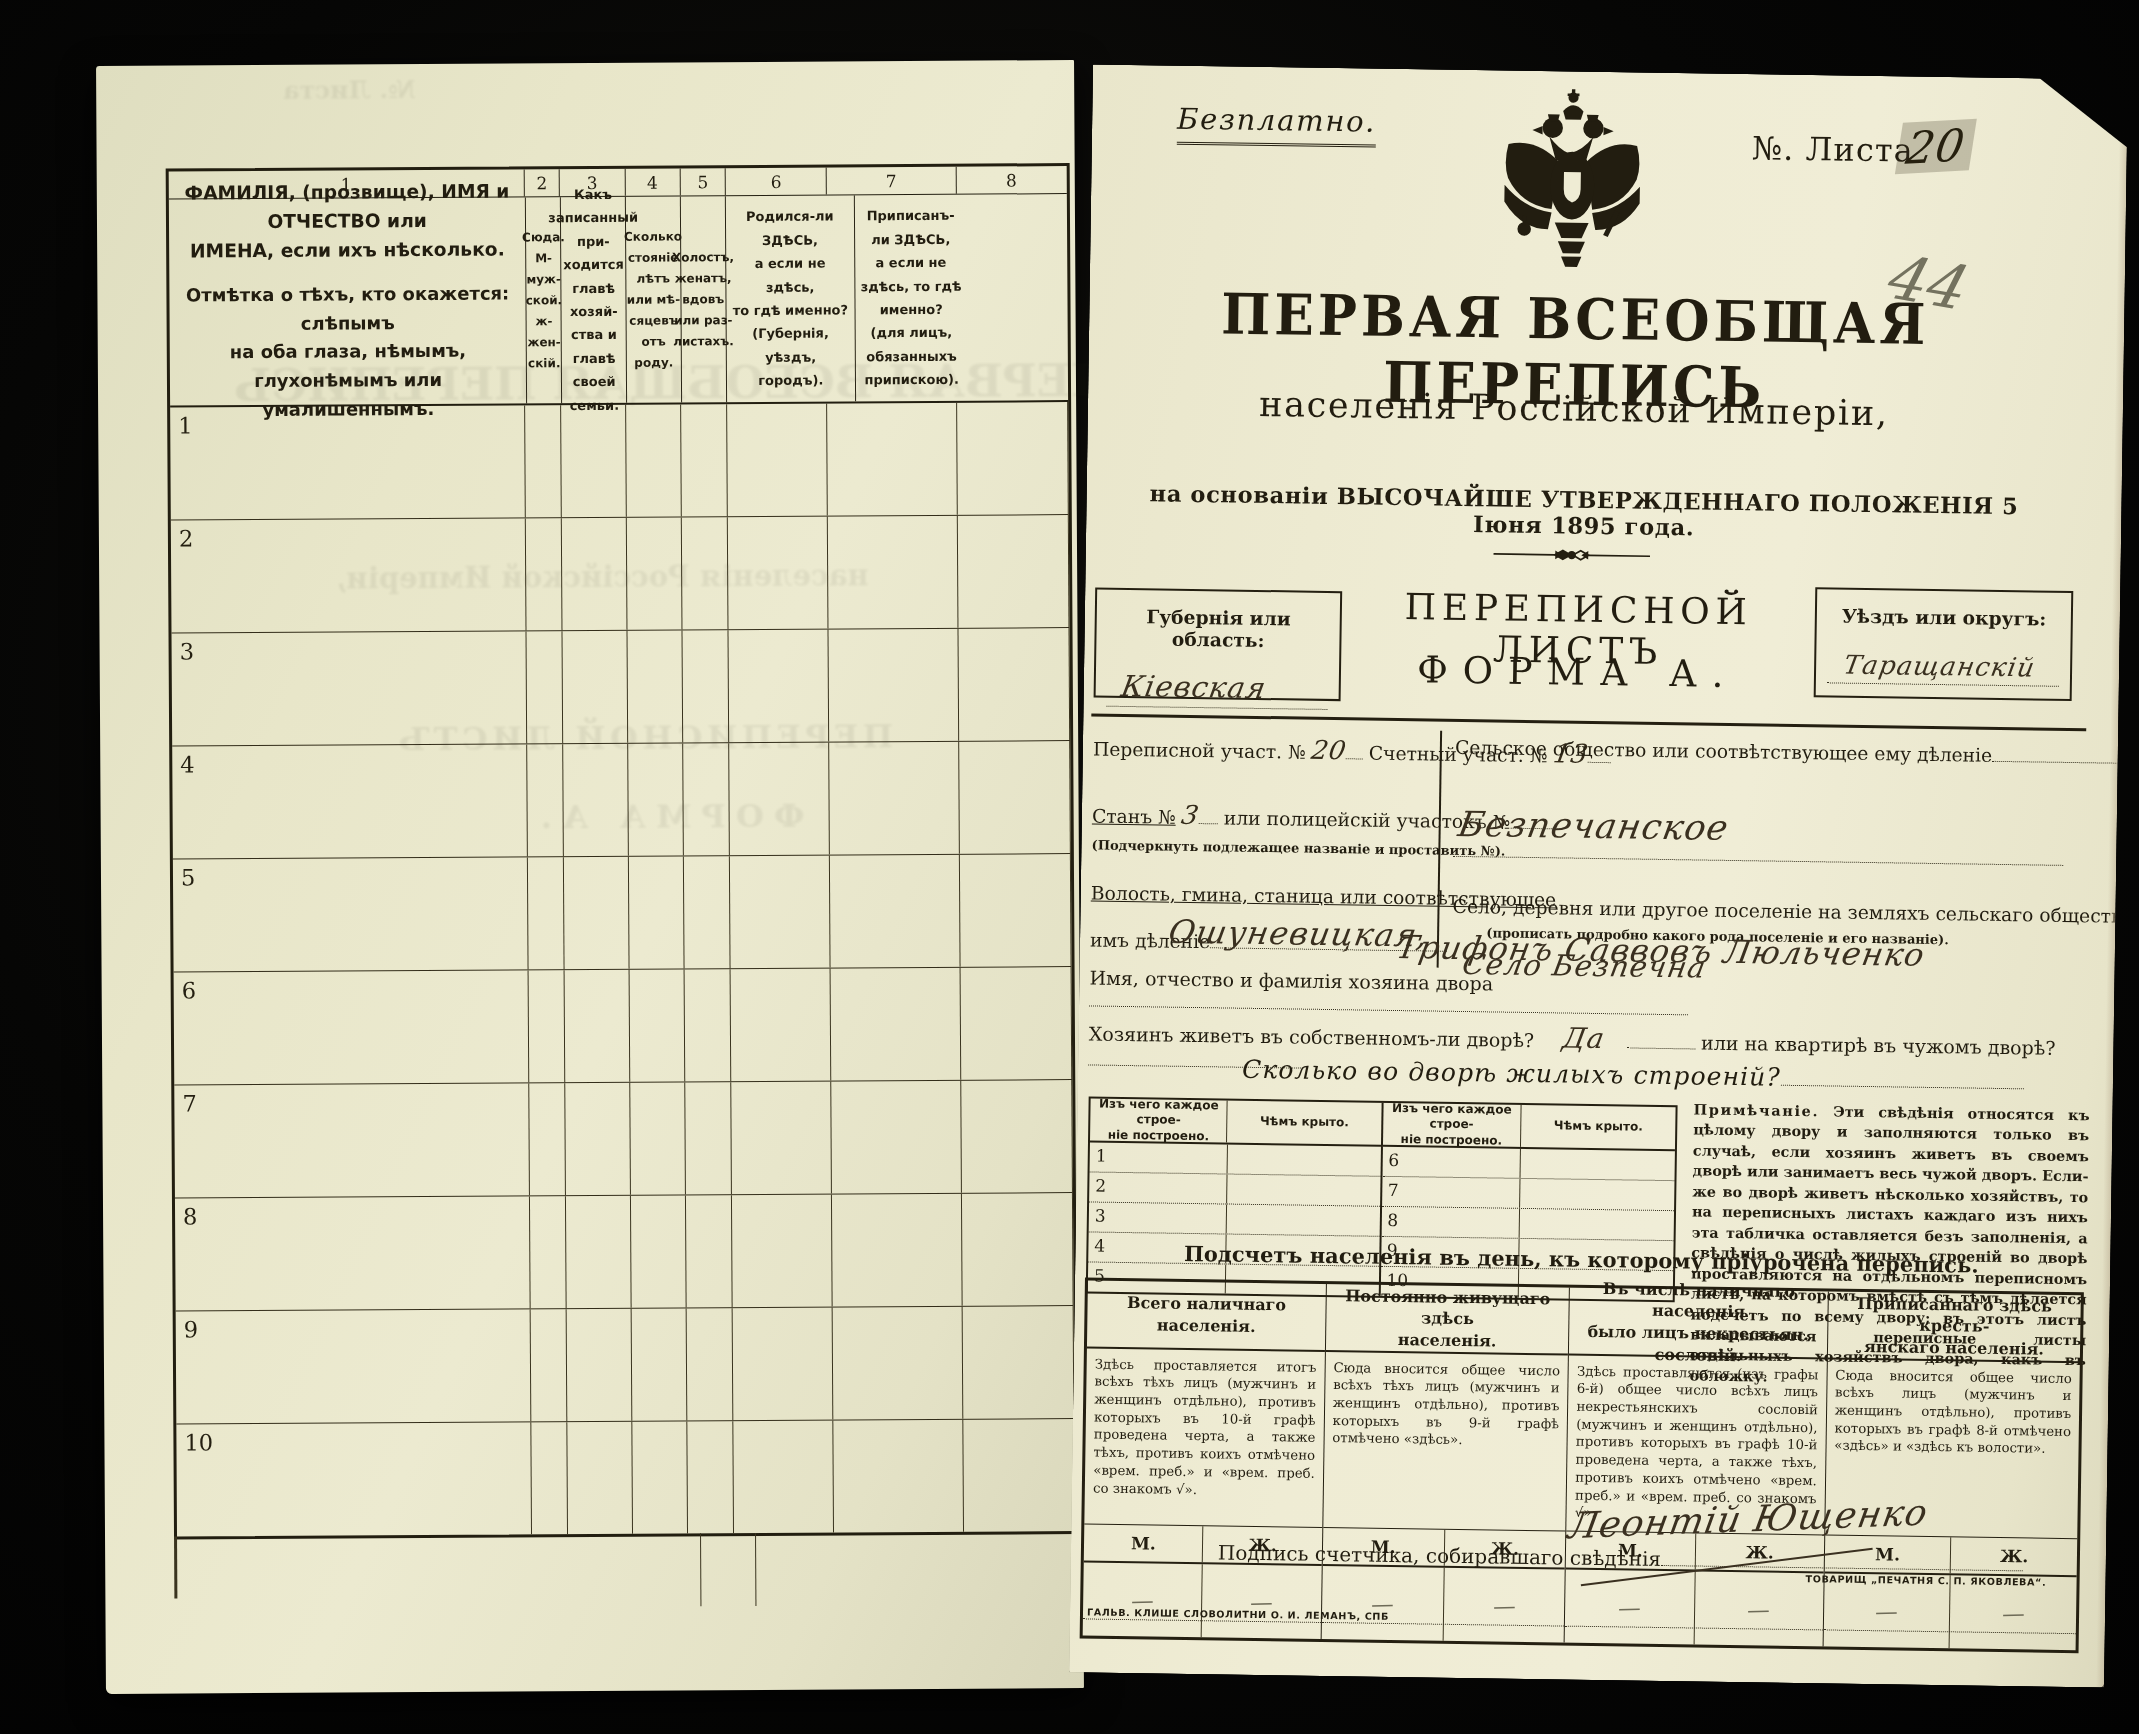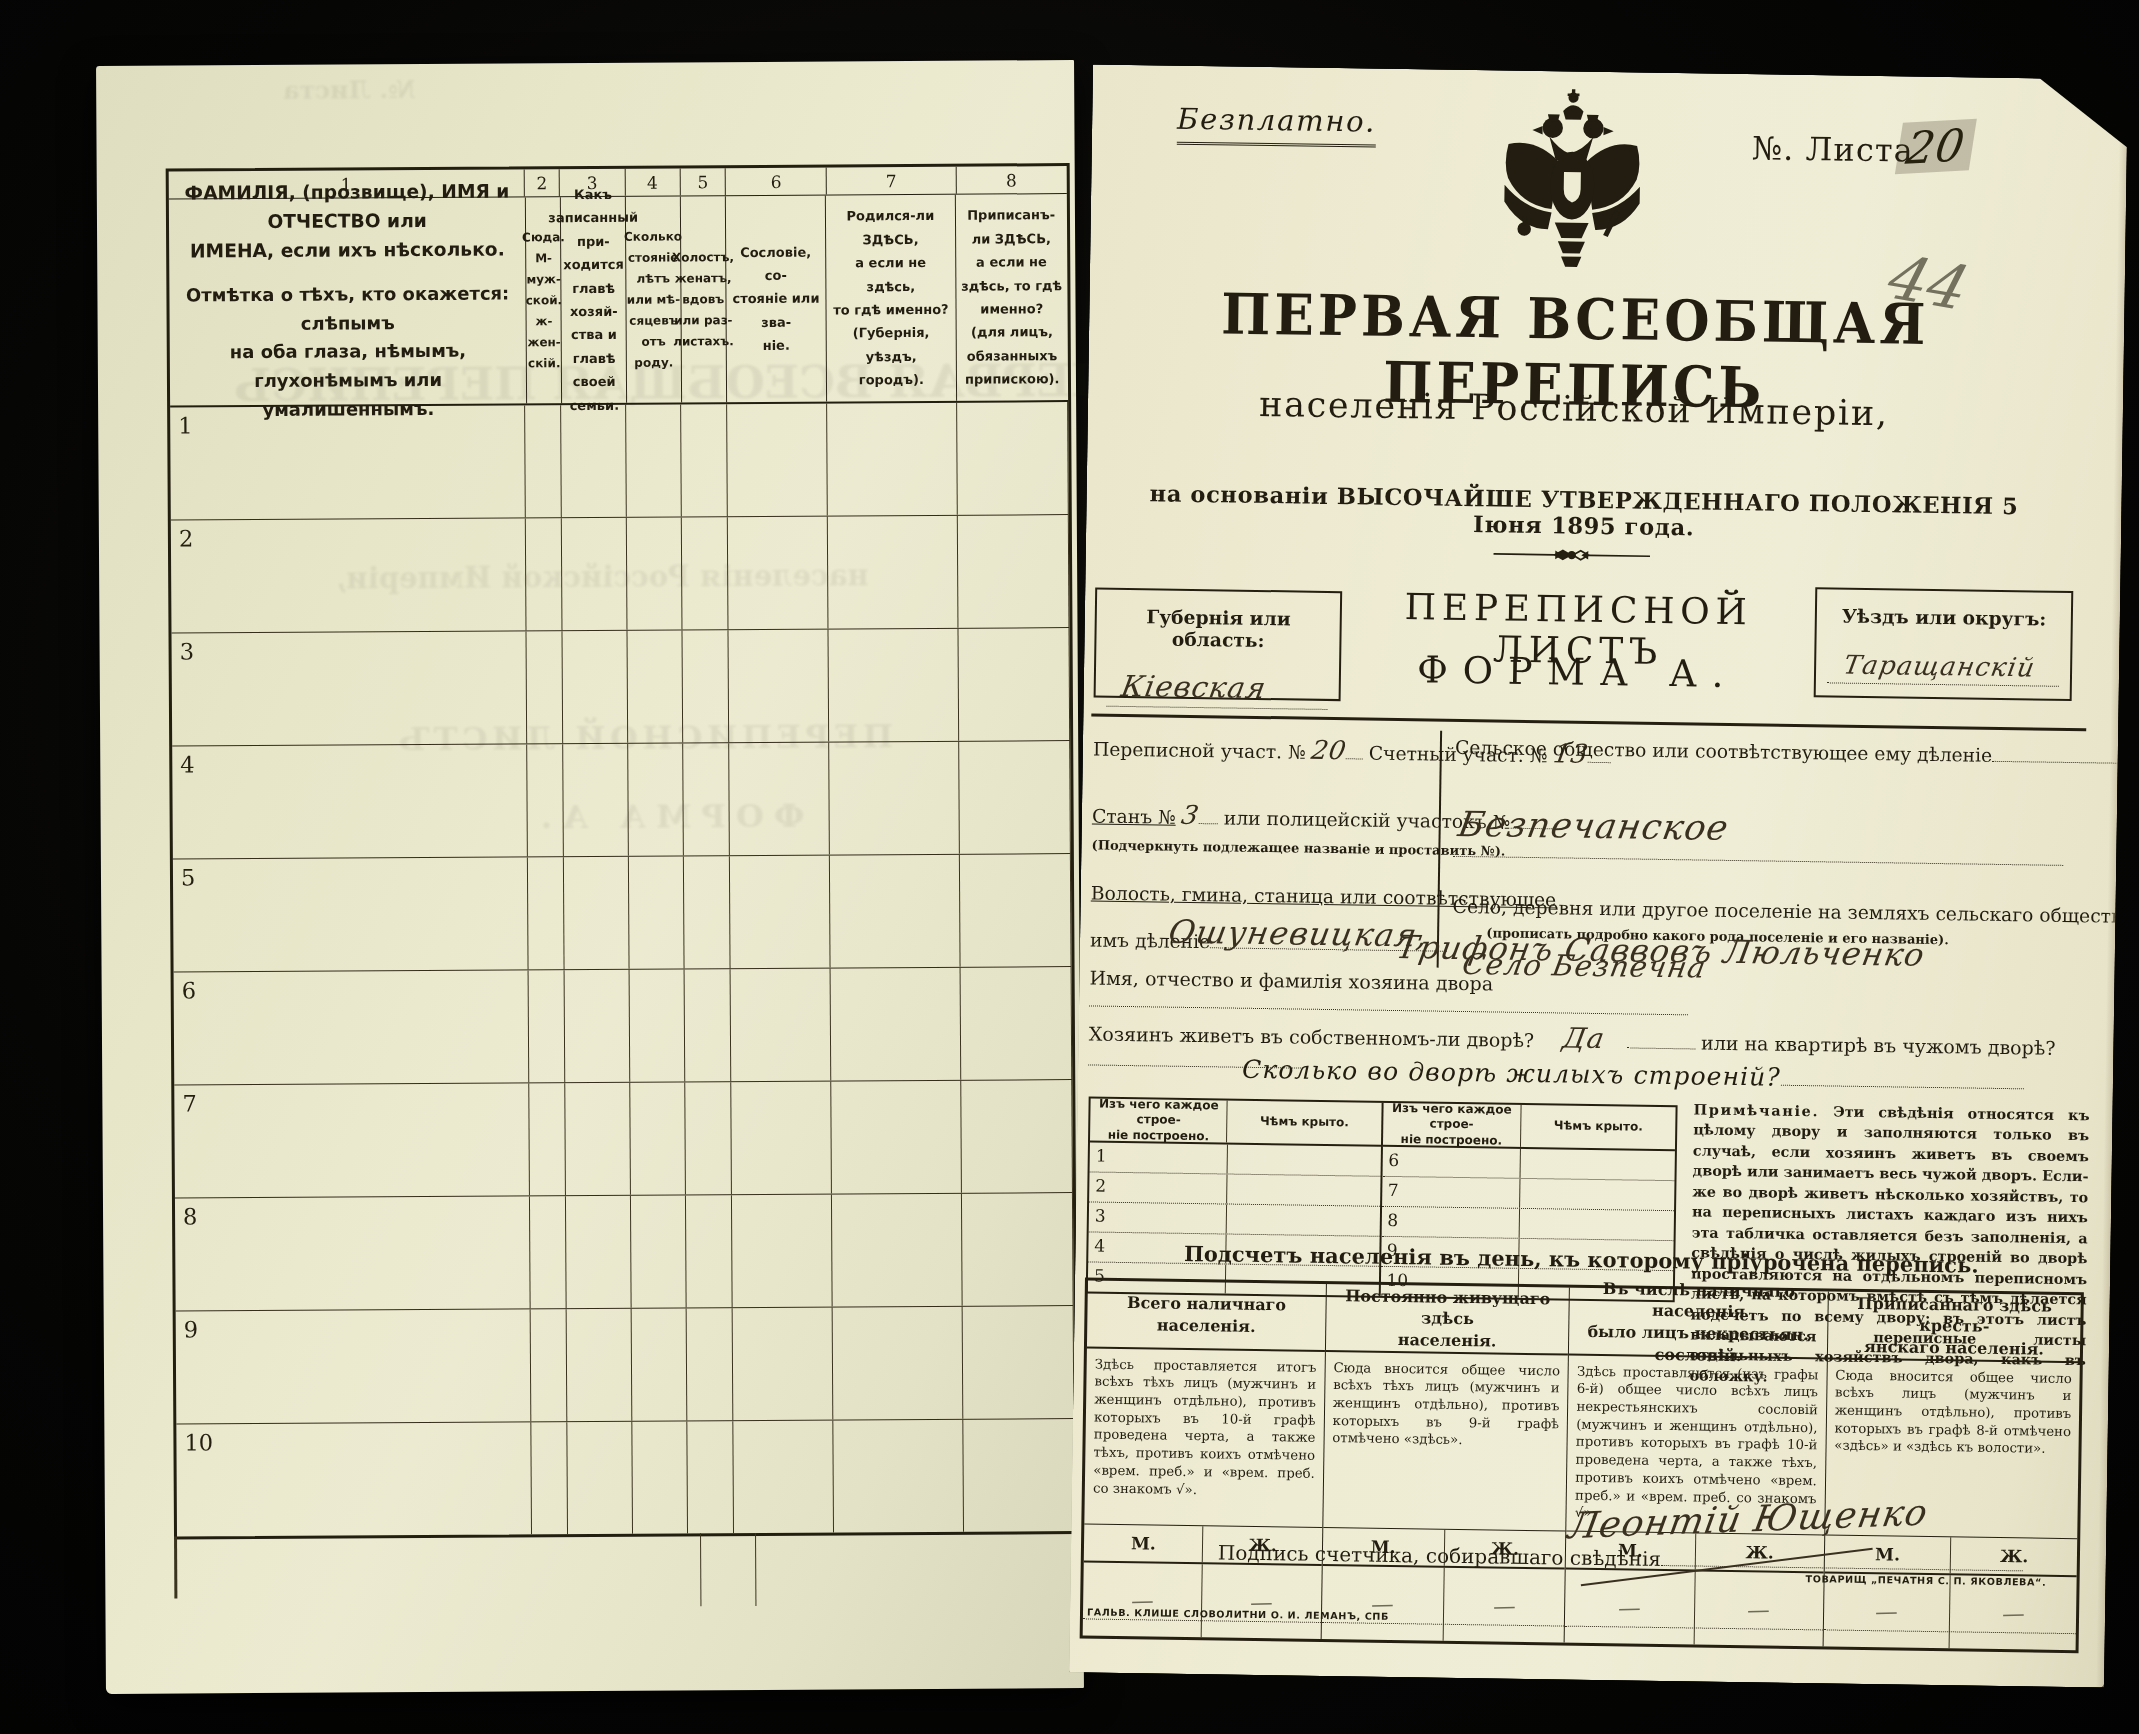--- a/index.html
+++ b/index.html
@@ -149,25 +149,20 @@
 сяцевъ
 отъ роду.</div>
           </div>
         <div class="c w5">
             <div class="hsm pre">Холостъ,
 женатъ,
 вдовъ
 или раз-
 листахъ.</div>
           </div>
-        <div class="c w6">
-            <div class="hmd pre">Сословіе, со-
-стояніе или зва-
-ніе.</div>
-          </div>
         <div class="c w7">
             <div class="hmd pre">Родился-ли ЗДѢСЬ,
 а если не здѣсь,
 то гдѣ именно?
 (Губернія, уѣздъ, городъ).</div>
           </div>
         <div class="c w8">
             <div class="hmd pre">Приписанъ-ли ЗДѢСЬ,
 а если не здѣсь, то гдѣ
 именно?

